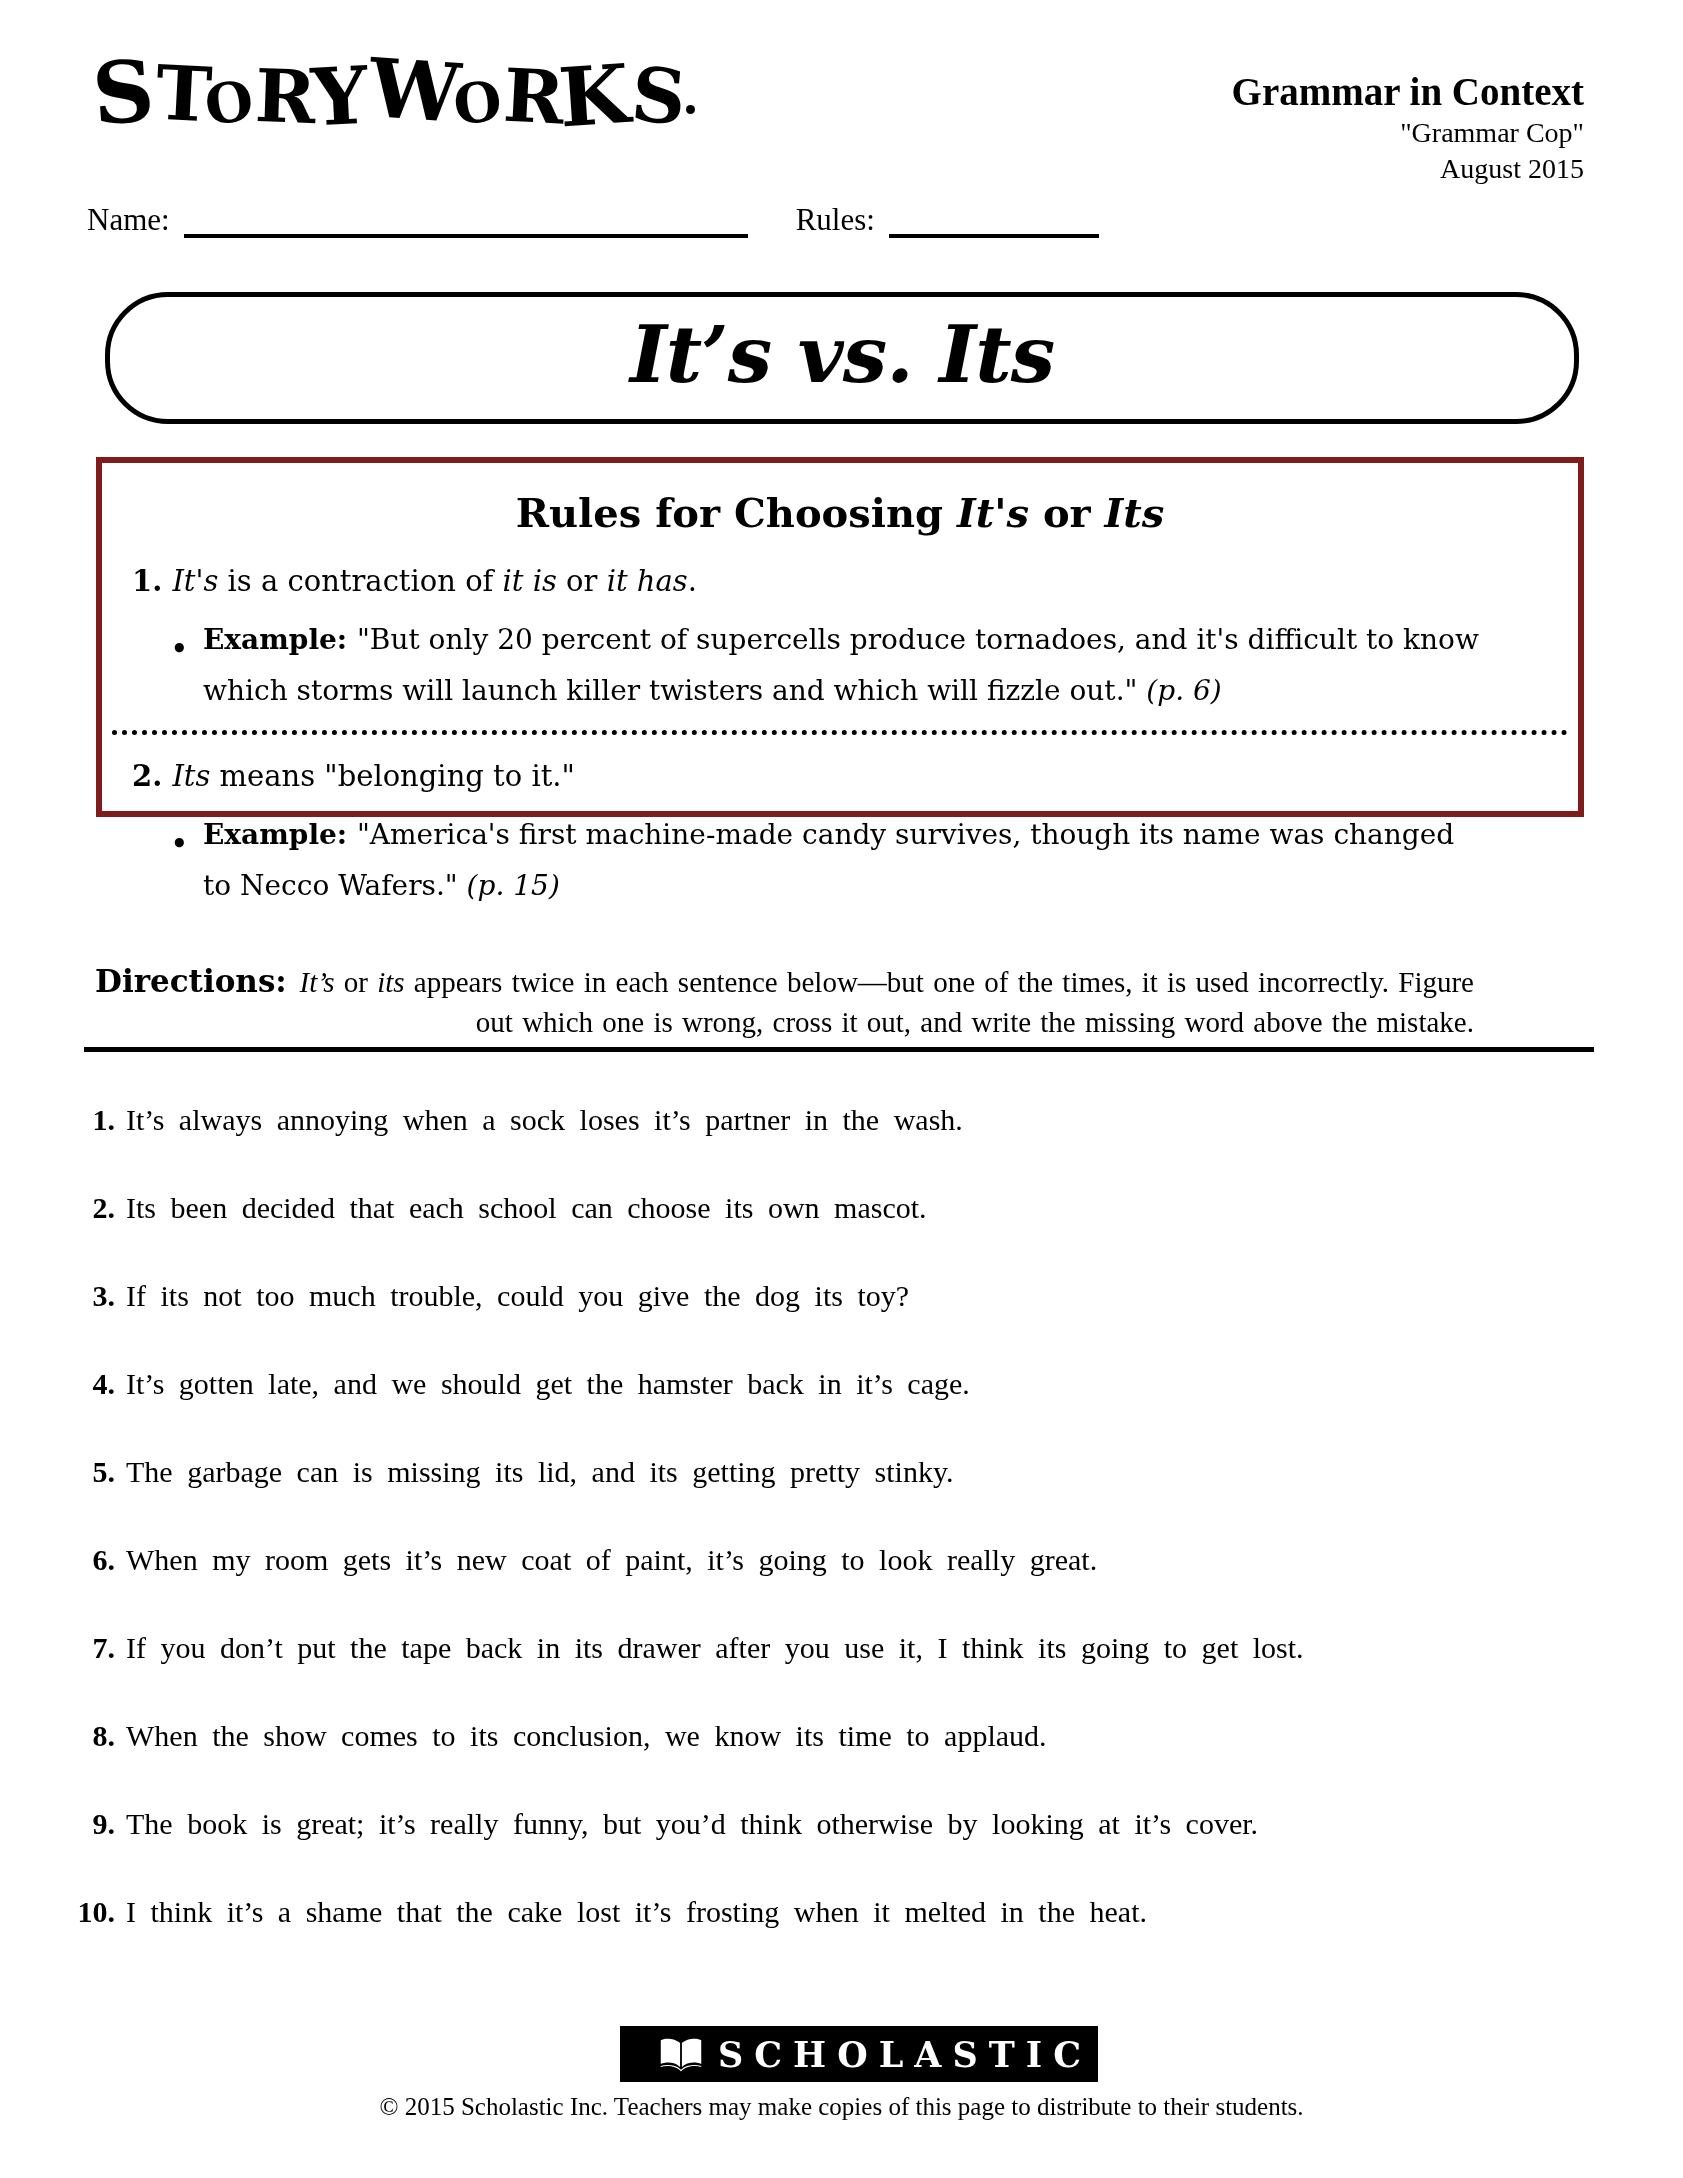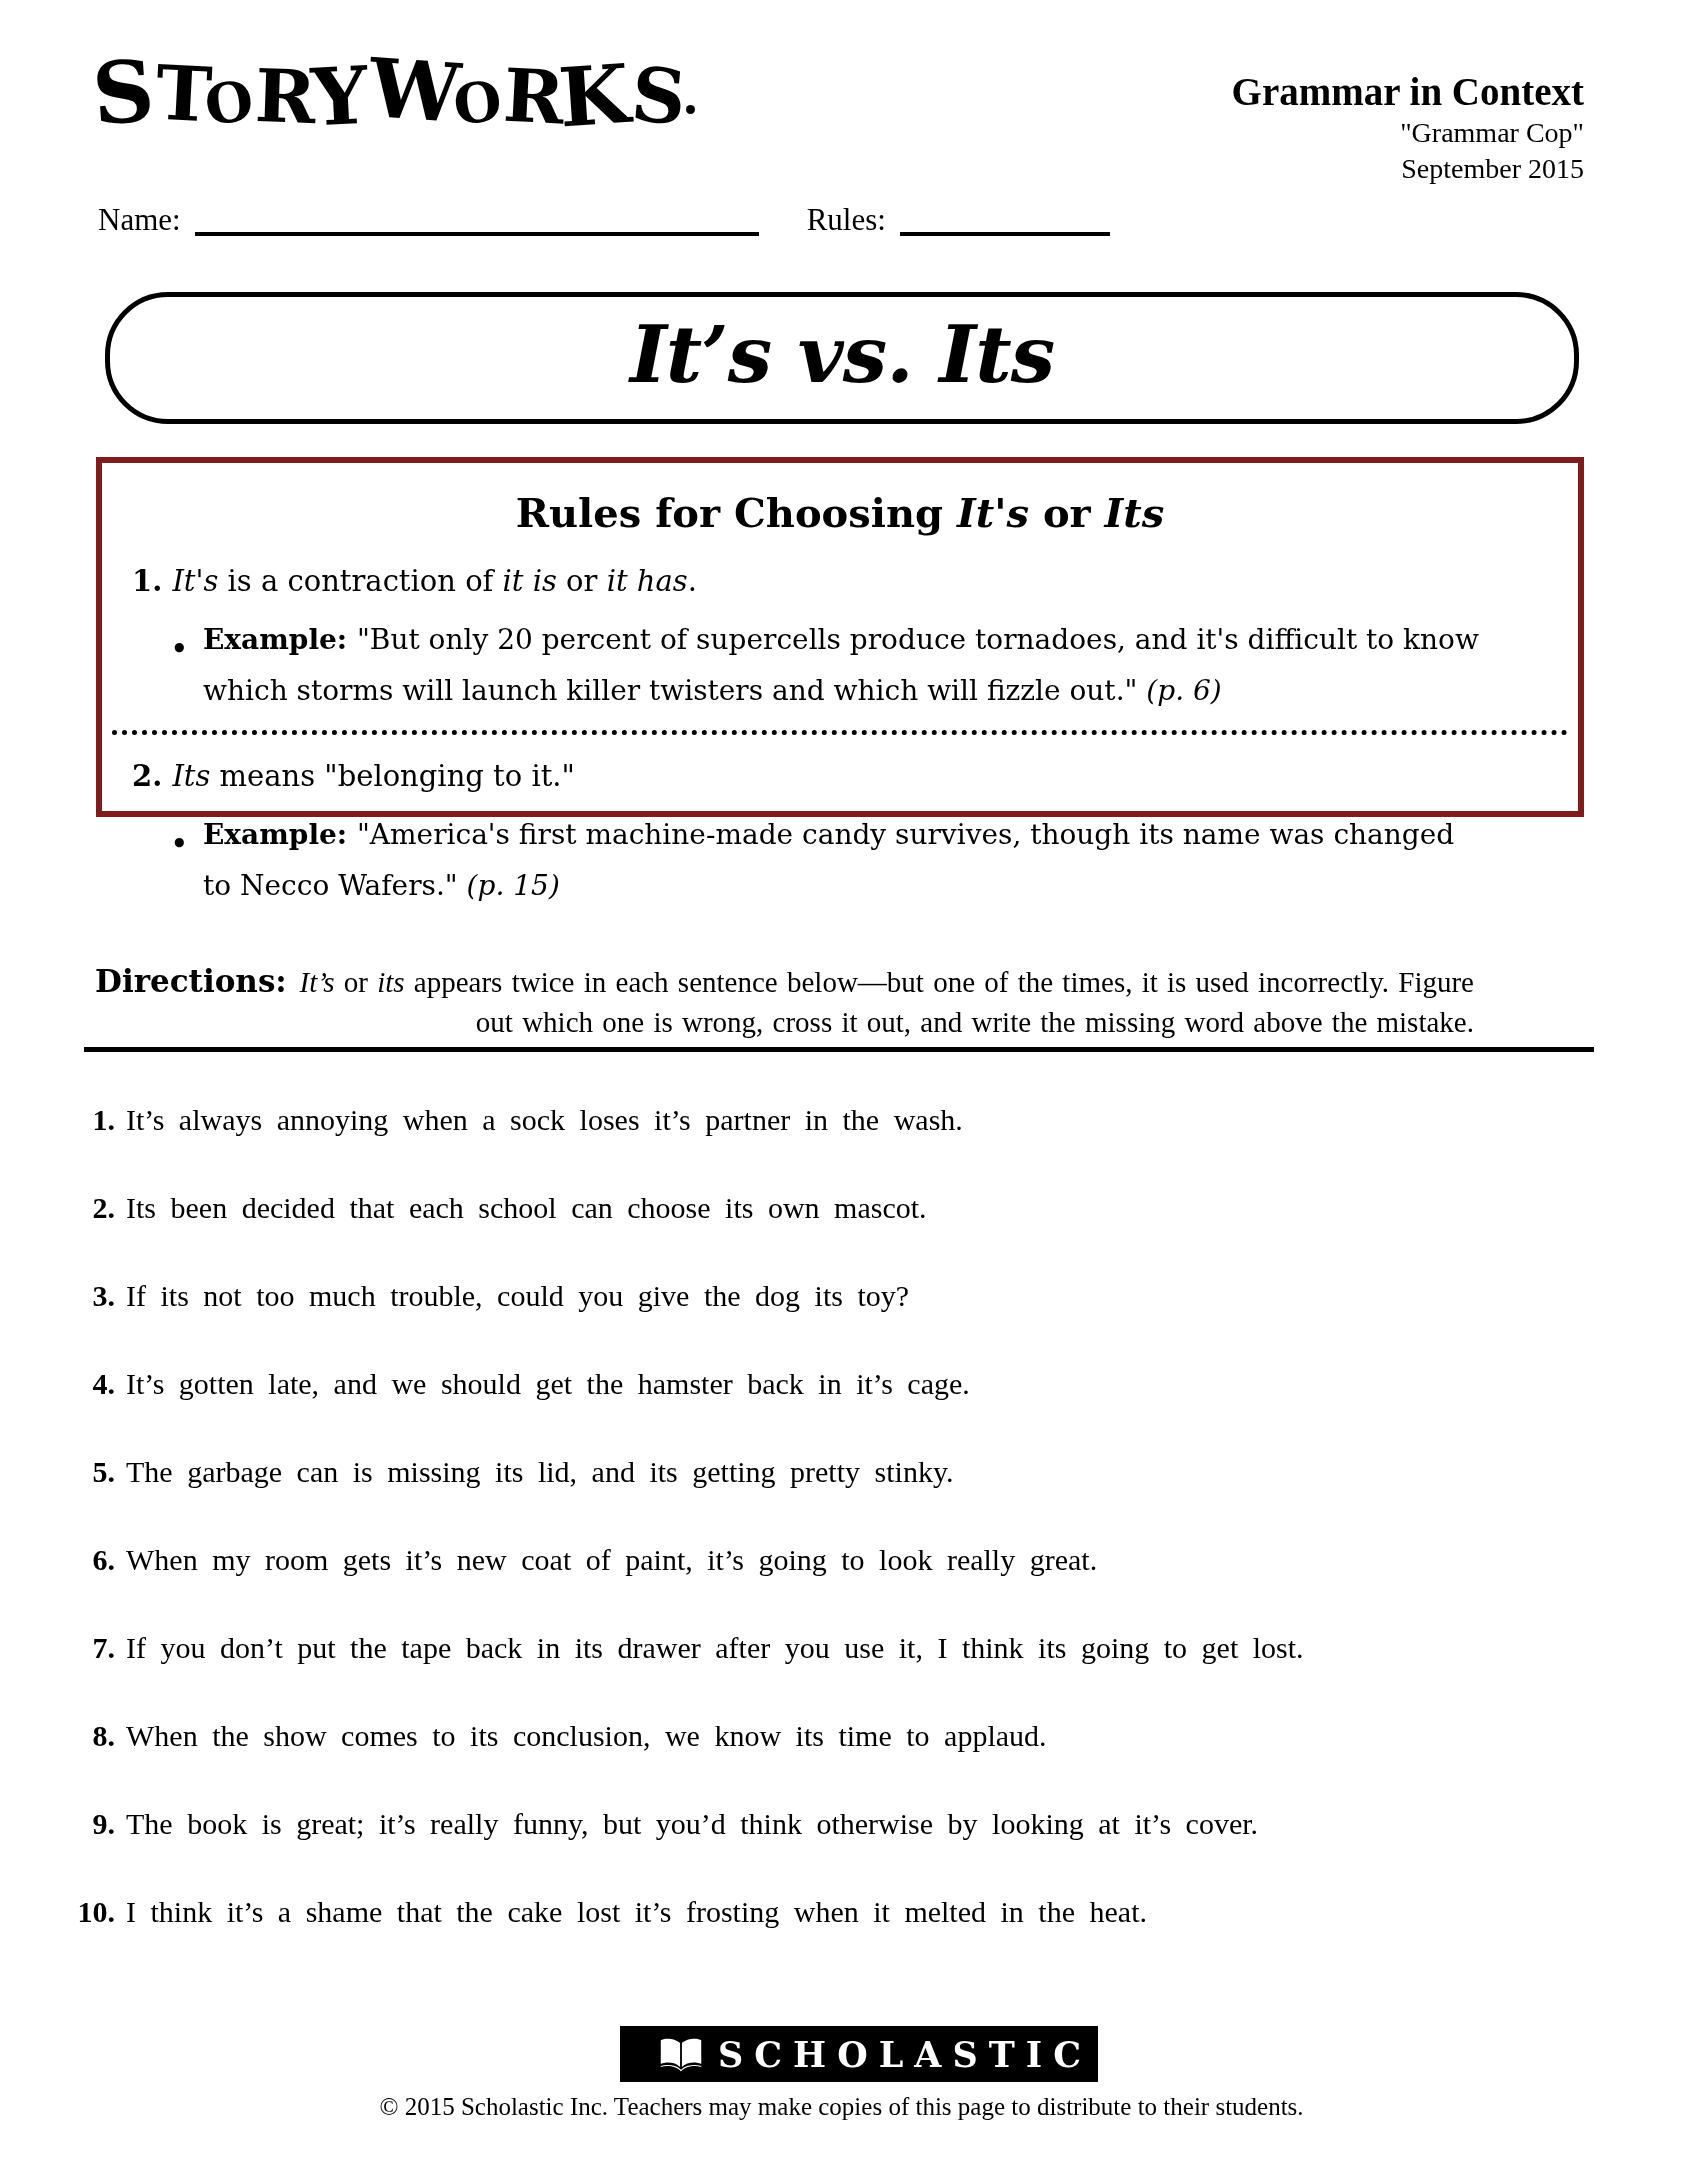--- a/index.html
+++ b/index.html
@@ -22,21 +22,21 @@
   .logo .lt:nth-child(8){ font-size:73px; transform:rotate(3deg); }
   .logo .lt:nth-child(9){ font-size:81px; transform:rotate(-4deg) translateY(2px); }
   .logo .lt:nth-child(10){ font-size:75px; transform:rotate(5deg); }
   .logo-dot { display:inline-block; width:9px; height:9px; background:#000; border-radius:50%; margin-left:5px; vertical-align:8px; }
 
   .hdr-right { position:absolute; right:99px; top:69px; text-align:right; }
   .hdr-title { font-size:39px; font-weight:bold; line-height:46px; }
   .hdr-sub   { font-size:28px; line-height:36px; }
 
   
-  .name-row { position:absolute; left:98px; top:202px; display:flex; align-items:flex-start; font-size:31px; }
+  .name-row { position:absolute; left:87px; top:202px; display:flex; align-items:flex-end; font-size:31px; }
   .blank { display:inline-block; border-bottom:4px solid #000; height:30px; }
   .name-blank { width:564px; margin-left:14px; }
   .date-label { margin-left:48px; }
   .date-blank { width:210px; margin-left:14px; }
 
   
   .pill { position:absolute; left:105px; top:292px; width:1464px; height:122px;
           border:5px solid #000; border-radius:63px;
           display:flex; align-items:center; justify-content:center; }
   .pill-text { font-family:"DejaVu Serif", serif; font-weight:bold; font-style:italic;
@@ -82,21 +82,21 @@
 
 <div class="page">
 
   <div class="logo">
     <span class="logo-text"><span class="lt">S</span><span class="lt">t</span><span class="lt">o</span><span class="lt">r</span><span class="lt">y</span><span class="lt">w</span><span class="lt">o</span><span class="lt">r</span><span class="lt">k</span><span class="lt">s</span></span><span class="logo-dot"></span>
   </div>
 
   <div class="hdr-right">
     <div class="hdr-title">Grammar in Context</div>
     <div class="hdr-sub">"Grammar Cop"</div>
-    <div class="hdr-sub">September 2015</div>
+    <div class="hdr-sub">August 2015</div>
   </div>
 
   <div class="name-row">
     <span class="nd-label">Name:</span>
     <span class="blank name-blank"></span>
     <span class="nd-label date-label">Rules:</span>
     <span class="blank date-blank"></span>
   </div>
 
   <div class="pill">

